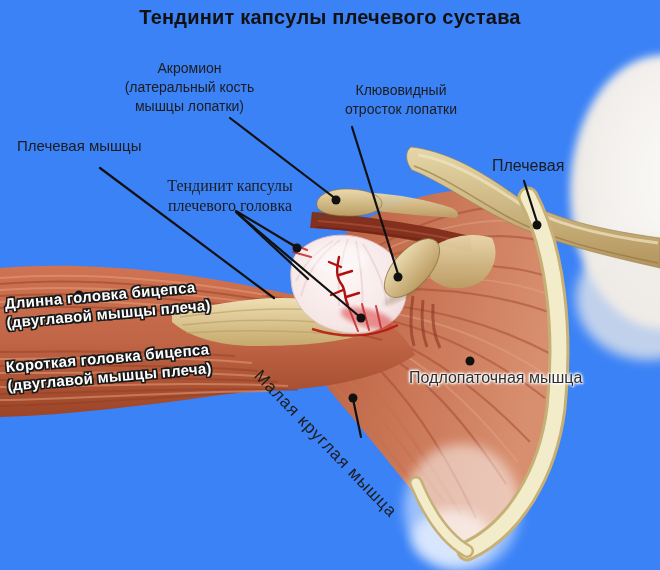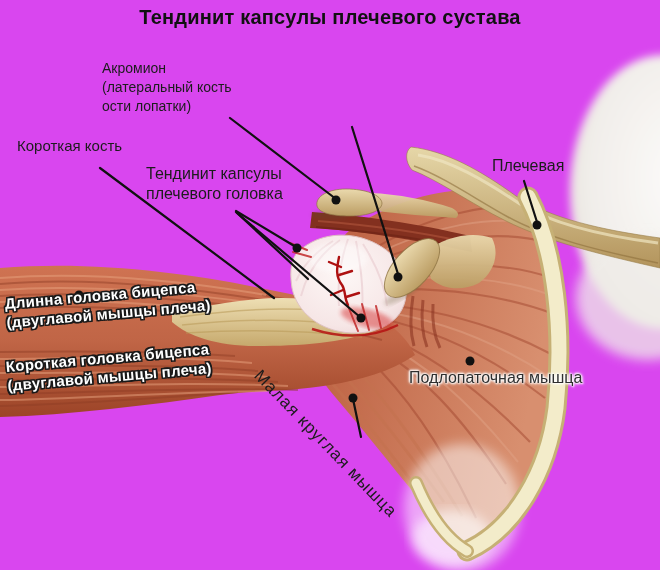--- a/index.html
+++ b/index.html
@@ -1,22 +1,22 @@
 <!DOCTYPE html>
 <html><head>
 <meta charset="utf-8">
 <style>
   html,body{margin:0;padding:0;background:#fff;}
   .stage{
-    position:relative;width:660px;height:570px;background:#d946ef;overflow:hidden;
+    position:relative;width:660px;height:570px;background:#3b82f6;overflow:hidden;
     font-family:"Liberation Sans",sans-serif;color:#1c1c1c;
   }
   .stage svg{position:absolute;left:0;top:0;}
   .lbl{position:absolute;white-space:nowrap;line-height:1.2;}
-  .center{}
+  .center{text-align:center;}
   .lbl span{display:block;}
   .page-title{
     position:absolute;top:6px;left:0;width:660px;text-align:center;
     font-size:20px;font-weight:bold;letter-spacing:.2px;color:#111;
   }
   .small{font-size:14px;line-height:19px;}
   .mid{font-size:15px;}
   .mid16{font-size:16px;line-height:20px;}
   .outlined{
     color:#fff;font-weight:bold;font-size:15px;line-height:19px;letter-spacing:.3px;
@@ -239,27 +239,31 @@
       <circle cx="353" cy="398" r="4.5"></circle>
       <circle cx="470" cy="361" r="4.5"></circle>
     </g>
   </svg>
 
   <div class="page-title">Тендинит капсулы плечевого сустава</div>
 
   <div class="lbl center small" style="left:102px;top:59px;width:175px;">
     <span>Акромион</span>
     <span>(латеральный кость</span>
-    <span>ости лопатки)</span>
-  </div>
-
-
-  <div class="lbl mid" style="left:17px;top:137px;">Короткая кость</div>
-
-  <div class="lbl center mid16" style="left:146px;top:164px;width:168px;">
+    <span>мышцы лопатки)</span>
+  </div>
+
+  <div class="lbl center small" style="left:330px;top:81px;width:142px;">
+    <span>Клювовидный</span>
+    <span>отросток лопатки</span>
+  </div>
+
+  <div class="lbl mid" style="left:17px;top:137px;">Плечевая мышцы</div>
+
+  <div class="lbl center mid16" style="left:146px;top:176px;width:168px;font-family:Liberation Serif, serif;">
     <span>Тендинит капсулы</span>
     <span>плечевого головка</span>
   </div>
 
   <div class="lbl mid16" style="left:492px;top:156px;">Плечевая</div>
 
   <div class="lbl outlined" style="left:4px;top:294px;">
     <span>Длинна головка бицепса</span>
     <span>(двуглавой мышцы плеча)</span>
   </div>

